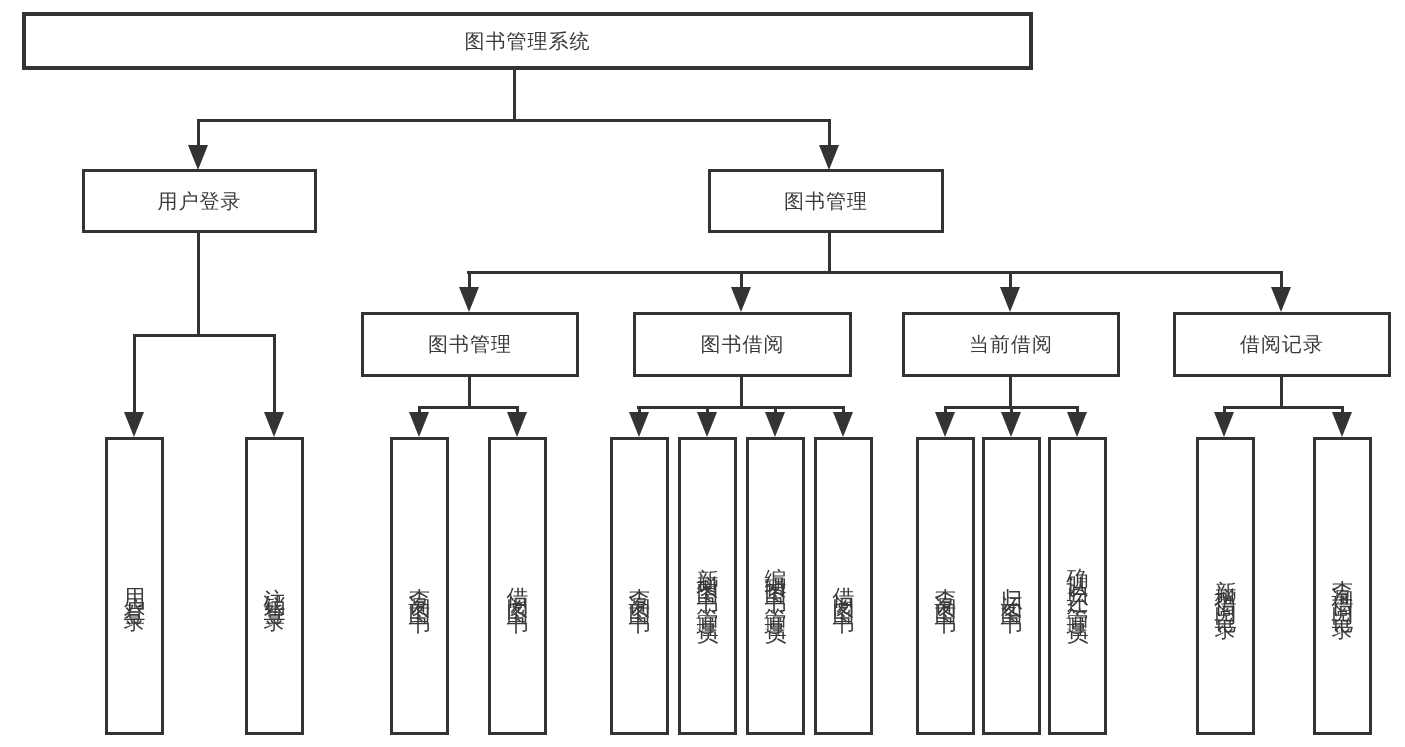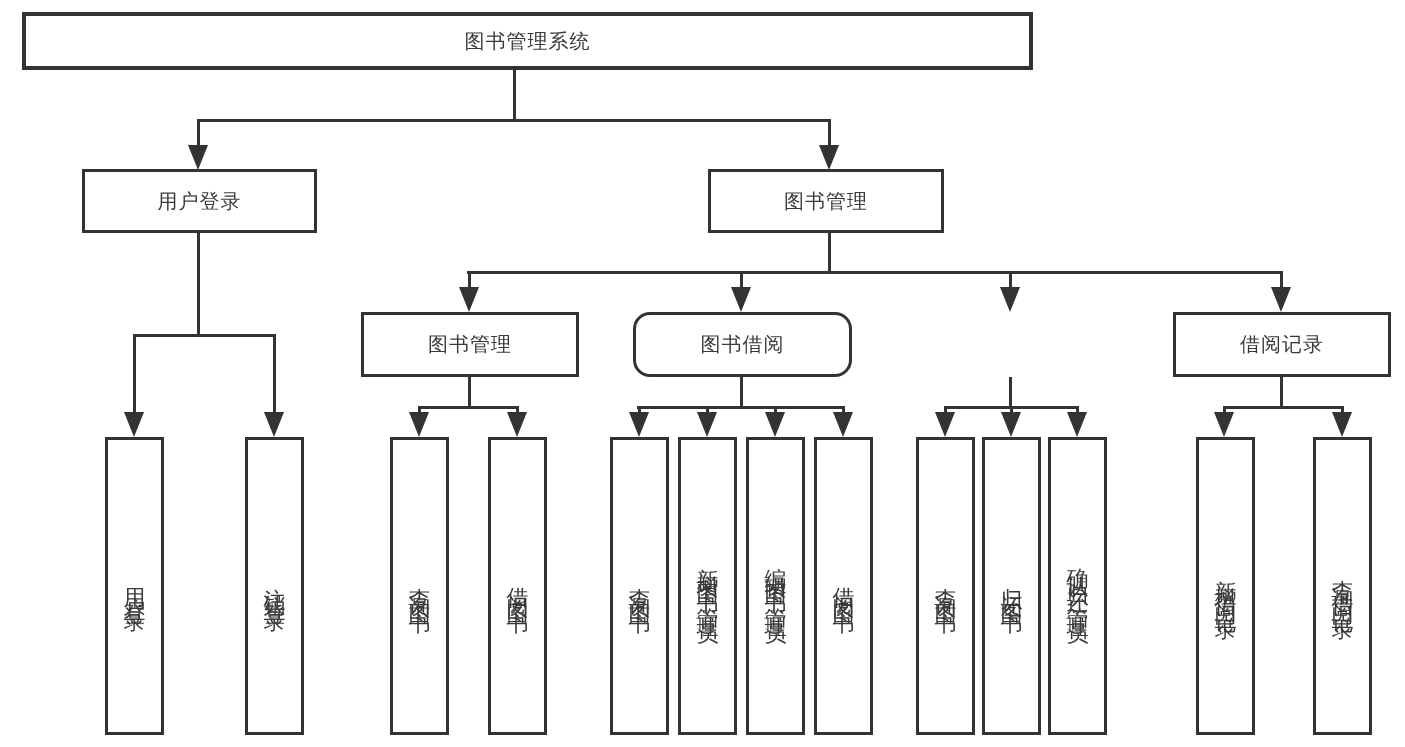--- a/index.html
+++ b/index.html
@@ -54,21 +54,21 @@
     z-index: 5;
     white-space: nowrap;
     text-shadow: 0 0 2px #ffffff;
   }
   
   .n-root { left: 12px;  top: 12px;  width: 1011px; height: 58px; }
   .n-login{ left: 82px;  top: 169px; width: 235px;  height: 64px; }
   .n-mgmt { left: 708px; top: 169px; width: 236px;  height: 64px; }
   .n-l3   { top: 312px;  height: 65px; width: 218px; }
   .n-l3a  { left: 361px; }
-  .n-l3b  { left: 633px; width: 219px; border-radius: 17px; }
+  .n-l3b  { left: 633px; width: 219px; }
   .n-l3c  { left: 902px; }
   .n-l3d  { left: 1173px; }
   .leaf   { top: 437px;  height: 298px; width: 59px; }
 </style>
 </head>
 <body>
 
 <div class="canvas">
 
   <div class="box root n-root">
@@ -80,20 +80,23 @@
   </div>
   <div class="box n-mgmt">
     <span class="hlabel">图书管理</span>
   </div>
 
   <div class="box n-l3 n-l3a">
     <span class="hlabel">图书管理</span>
   </div>
   <div class="box n-l3 n-l3b">
     <span class="hlabel">图书借阅</span>
+  </div>
+  <div class="box n-l3 n-l3c">
+    <span class="hlabel">当前借阅</span>
   </div>
   <div class="box n-l3 n-l3d">
     <span class="hlabel">借阅记录</span>
   </div>
 
   <div class="box leaf" style="left:105px">
     <span class="vlabel">用户登录</span>
   </div>
   <div class="box leaf" style="left:245px">
     <span class="vlabel">注销登录</span>

